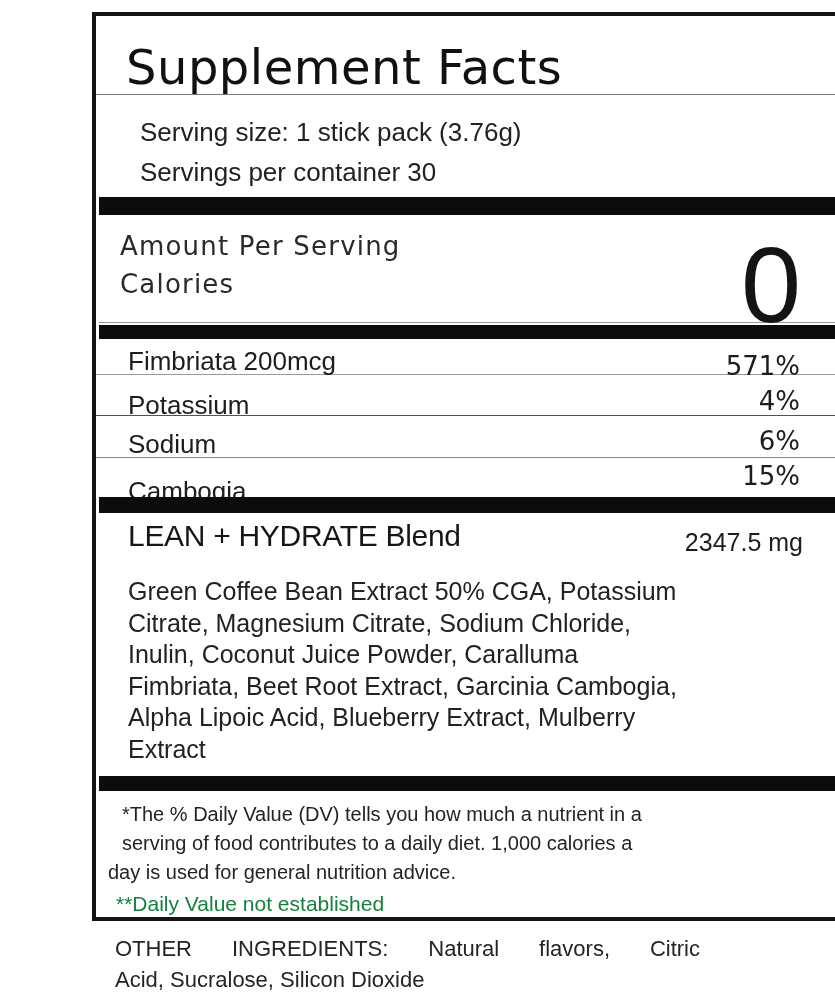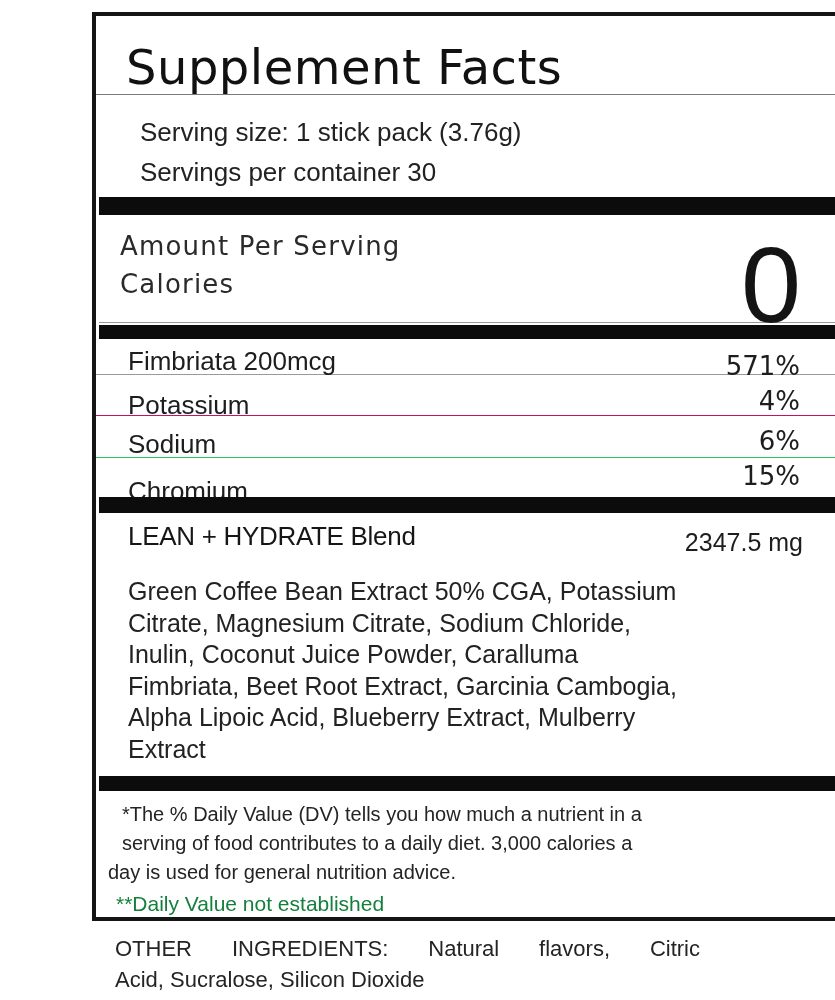--- a/index.html
+++ b/index.html
@@ -50,21 +50,21 @@
   .r2{height:41px;padding-top:13px;border-bottom:1px solid #be185d;}
   .r2 .n-name{transform:translateY(4px);}
   .r3{height:42px;padding-top:12px;border-bottom:1px solid #22c55e;}
   .r3 .n-name{transform:translateY(3px);}
   .r4{height:39px;padding-top:5px;}
   .r4 .n-name{transform:translateY(15px);}
   .blend-row{
     display:flex;justify-content:space-between;align-items:flex-start;
     padding:8px 40px 6px 32px;height:30px;
   }
-  .blend-name{font-size:26px;line-height:30px;color:#161616;letter-spacing:-0.3px;white-space:nowrap;}
+  .blend-name{font-size:30px;line-height:30px;color:#161616;letter-spacing:-0.3px;white-space:nowrap;}
   .blend-amount{font-size:25px;line-height:30px;color:#1d1d1d;transform:translateY(6px);white-space:nowrap;}
   .ingredients{padding:19px 40px 11px 32px;}
   .ing-line{font-size:25px;line-height:31.5px;color:#222;white-space:nowrap;}
   .footnote{padding:9px 30px 0 12px;}
   .fn-line{font-size:20px;line-height:29px;color:#242424;white-space:nowrap;}
   .fn-indent{padding-left:14px;}
   .not-established{margin-top:4px;padding-left:8px;font-size:21px;line-height:26px;color:#15803d;white-space:nowrap;}
   .other-ingredients{
     position:absolute;left:115px;top:933px;width:585px;
     font-size:22px;line-height:31px;color:#242424;
@@ -101,21 +101,21 @@
   </div>
   <div class="nutrient-row r2">
     <span class="n-name">Potassium</span>
     <span class="n-val">4%</span>
   </div>
   <div class="nutrient-row r3">
     <span class="n-name">Sodium</span>
     <span class="n-val">6%</span>
   </div>
   <div class="nutrient-row r4">
-    <span class="n-name">Chromium</span>
+    <span class="n-name">Cambogia</span>
     <span class="n-val">15%</span>
   </div>
 
   <div class="bar bar3"></div>
 
   <div class="blend-row">
     <span class="blend-name">LEAN + HYDRATE Blend</span>
     <span class="blend-amount">2347.5 mg</span>
   </div>
 
@@ -125,21 +125,21 @@
     <div class="ing-line">Inulin, Coconut Juice Powder, Caralluma</div>
     <div class="ing-line">Fimbriata, Beet Root Extract, Garcinia Cambogia,</div>
     <div class="ing-line">Alpha Lipoic Acid, Blueberry Extract, Mulberry</div>
     <div class="ing-line">Extract</div>
   </div>
 
   <div class="bar bar4"></div>
 
   <div class="footnote">
     <div class="fn-line fn-indent">*The % Daily Value (DV) tells you how much a nutrient in a</div>
-    <div class="fn-line fn-indent">serving of food contributes to a daily diet. 3,000 calories a</div>
+    <div class="fn-line fn-indent">serving of food contributes to a daily diet. 1,000 calories a</div>
     <div class="fn-line">day is used for general nutrition advice.</div>
     <div class="not-established">**Daily Value not established</div>
   </div>
 
 </div>
 
 <div class="other-ingredients">
   <div class="oi-line1">OTHER INGREDIENTS: Natural flavors, Citric</div>
   <div class="oi-line2">Acid, Sucralose, Silicon Dioxide</div>
 </div>

